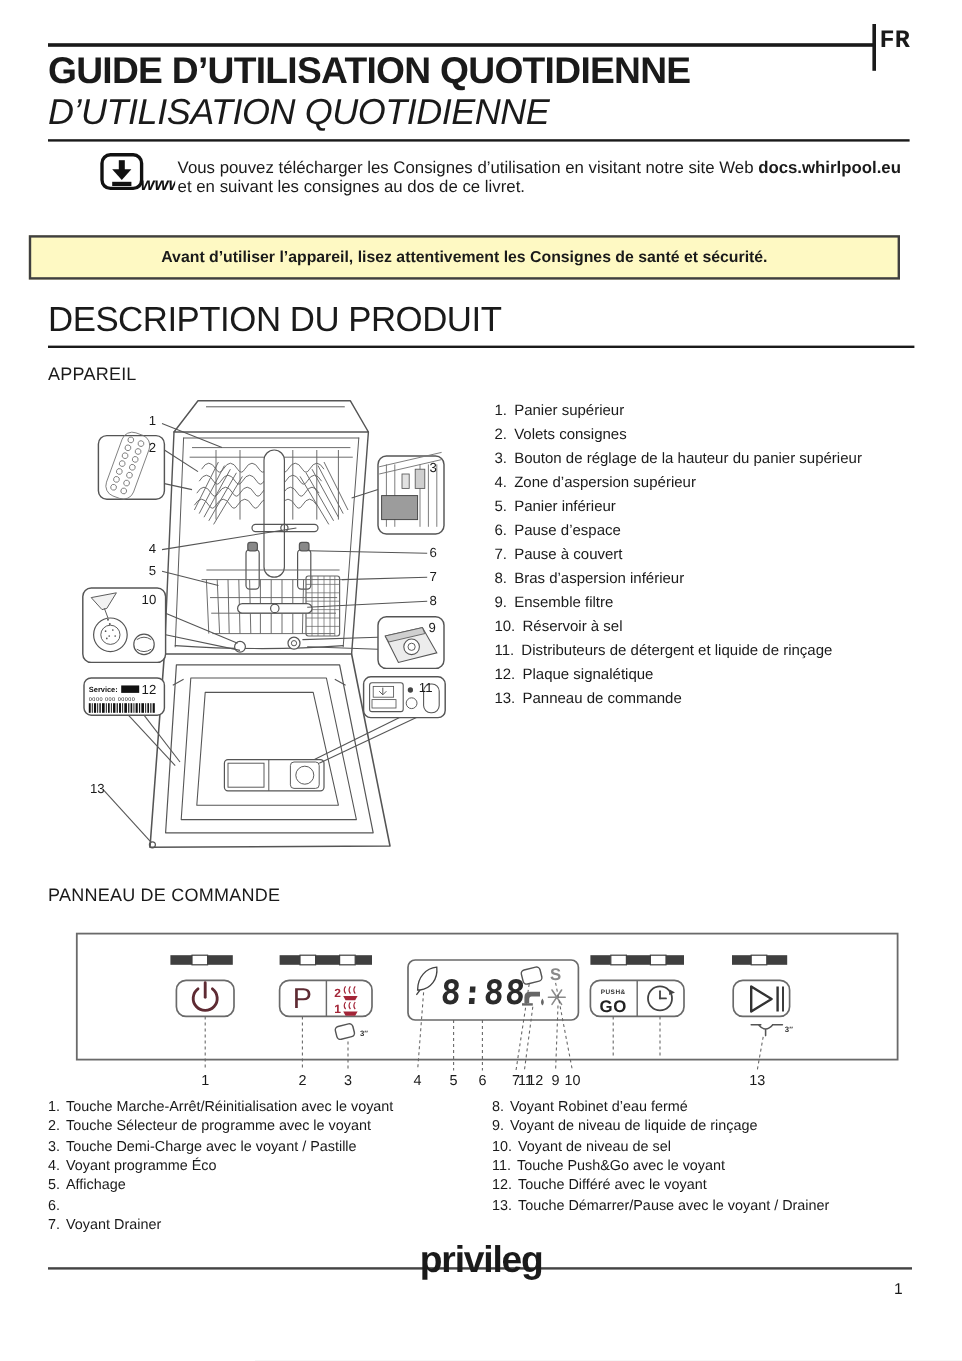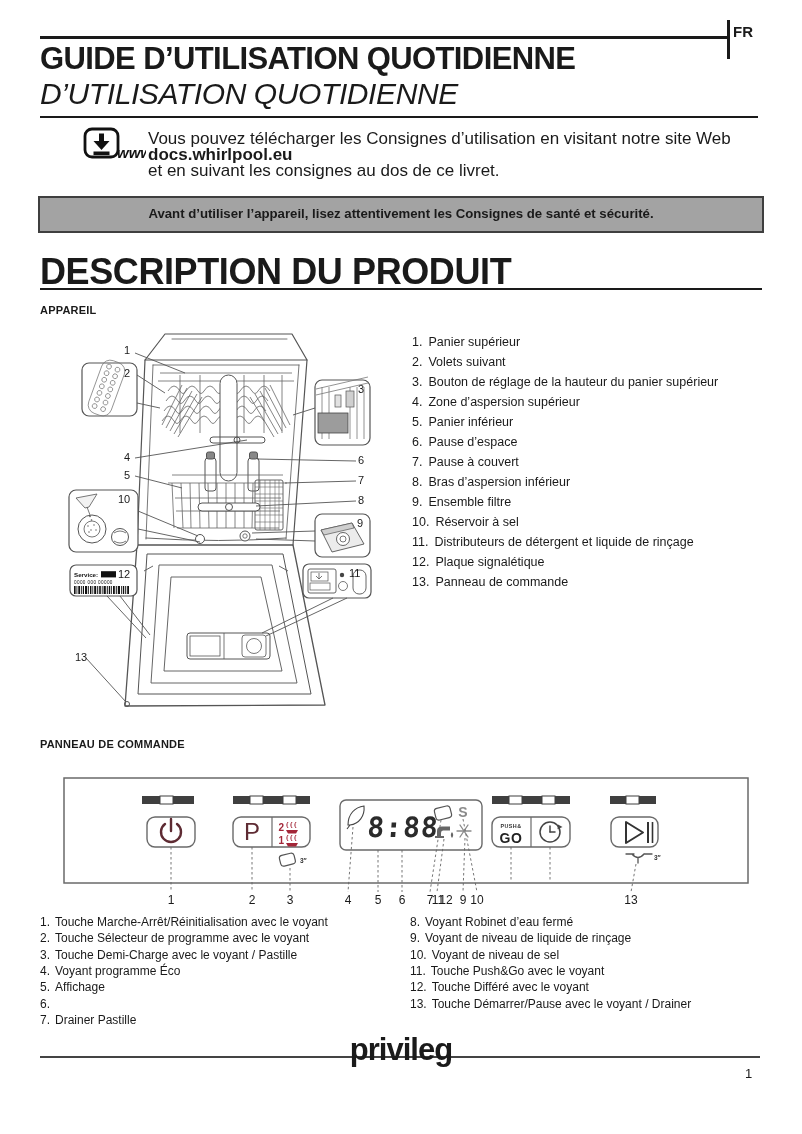--- a/index.html
+++ b/index.html
@@ -2,26 +2,26 @@
 <html><head>
 <meta charset="utf-8">
 <style>
   html,body{margin:0;padding:0;background:#e8e8e8;}
   .page{position:relative;width:802px;height:1134px;background:#ffffff;margin:0 auto;
         font-family:"Liberation Sans",sans-serif;color:#1a1a1a;overflow:hidden;}
   .abs{position:absolute;}
   .rule{background:#1a1a1a;}
   .title1{font-size:31px;font-weight:800;letter-spacing:-0.6px;white-space:nowrap;}
   .title2{font-size:30px;font-weight:400;letter-spacing:-0.4px;white-space:nowrap;font-style:italic;}
-  .fr{font-size:15px;font-weight:bold;}
-  .dl-text{font-size:17px;line-height:16px;width:620px;}
-  .banner{left:38px;top:196px;width:726px;height:37px;background:#a3a3a3;border:2px solid #3f3f3f;
+  .fr{font-size:21px;font-weight:bold;font-family:Liberation Mono, monospace;}
+  .dl-text{font-size:14px;line-height:16px;width:620px;}
+  .banner{left:24px;top:196px;width:726px;height:37px;background:#fef9c3;border:2px solid #3f3f3f;
           box-sizing:border-box;text-align:center;font-weight:bold;font-size:13.2px;line-height:32px;}
-  .h1{font-size:36px;font-weight:700;letter-spacing:-0.4px;}
-  .h2{font-size:11px;font-weight:bold;letter-spacing:0.2px;}
+  .h1{font-size:29px;font-weight:400;letter-spacing:-0.4px;}
+  .h2{font-size:15px;font-weight:normal;letter-spacing:0.2px;}
   ul.plain{list-style:none;margin:0;padding:0;}
   .itemlist{font-size:12.5px;}
   .itemlist li{display:flex;gap:6px;height:20px;align-items:center;}
   .legend{font-size:12px;}
   .legend li{display:flex;gap:5px;height:16.3px;align-items:center;}
   .num{white-space:nowrap;}
   .brand{width:802px;text-align:center;font-size:31px;font-weight:800;letter-spacing:-1px;}
   .pagenum{font-size:13px;}
   svg text{font-family:"Liberation Sans",sans-serif;}
   .dig{font-family:"DejaVu Sans Mono",monospace;font-weight:bold;}
@@ -306,21 +306,21 @@
     </g>
   </svg>
 
   <ul class="abs plain itemlist" style="left:412px;top:332px;width:382px;">
     <li>
         <span class="num">1.</span>
         <span>Panier supérieur</span>
       </li>
     <li>
         <span class="num">2.</span>
-        <span>Volets suivant</span>
+        <span>Volets consignes</span>
       </li>
     <li>
         <span class="num">3.</span>
         <span>Bouton de réglage de la hauteur du panier supérieur</span>
       </li>
     <li>
         <span class="num">4.</span>
         <span>Zone d’aspersion supérieur</span>
       </li>
     <li>
@@ -528,21 +528,21 @@
       </li>
     <li>
         <span class="num">5.</span>
         <span>Affichage</span>
       </li>
     <li>
         <span class="num">6.</span>
       </li>
     <li>
         <span class="num">7.</span>
-        <span>Drainer Pastille</span>
+        <span>Voyant Drainer</span>
       </li>
   </ul>
   <ul class="abs plain legend" style="left:410px;top:914px;width:380px;">
     <li>
         <span class="num">8.</span>
         <span>Voyant Robinet d’eau fermé</span>
       </li>
     <li>
         <span class="num">9.</span>
         <span>Voyant de niveau de liquide de rinçage</span>

